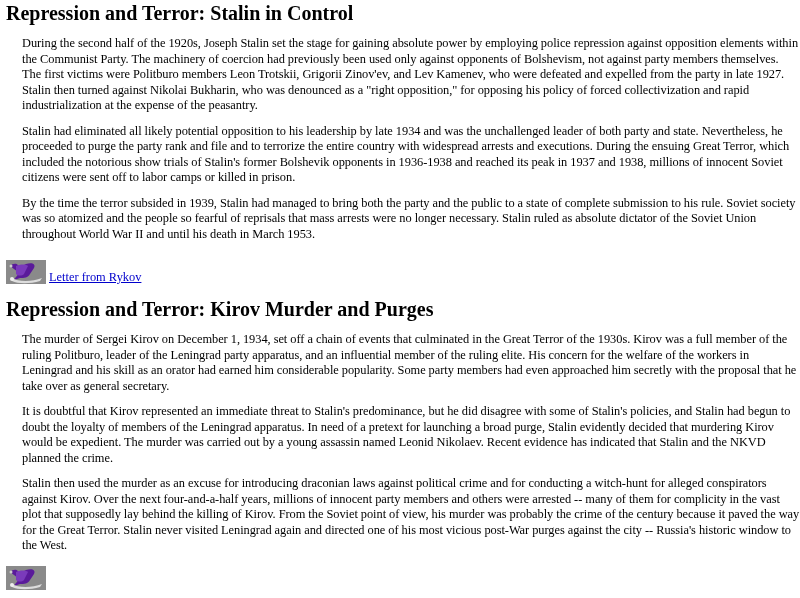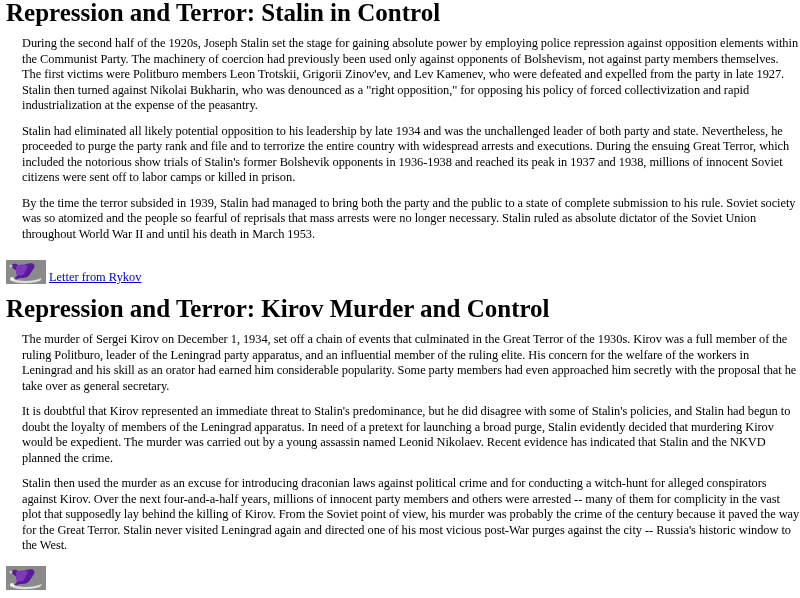--- a/index.html
+++ b/index.html
@@ -16,21 +16,21 @@
       font-size: 12.4px;
       line-height: 15.5px;
     }
     .page {
       padding: 0 0 0 6px;
       width: 794px;
     }
     h2 {
       font-family: "Liberation Serif", "DejaVu Serif", serif;
       font-weight: bold;
-      font-size: 25px;
+      font-size: 20px;
       line-height: 22px;
       margin: 2px 0 12px 0;
       padding: 0;
     }
     h2.second {
       margin-top: 14px;
     }
     p {
       margin: 0 0 10px 16px;
       padding: 0;
@@ -93,21 +93,21 @@
             <circle cx="6" cy="19" r="2" fill="#eeeeee"></circle>
             <circle cx="5" cy="6" r="1.5" fill="#cccccc"></circle>
           </svg>
         </span>
         <span class="label">Letter from Rykov</span>
       </a>
     </div>
   </section>
 
   <section>
-    <h2 class="second">Repression and Terror: Kirov Murder and Control</h2>
+    <h2 class="second">Repression and Terror: Kirov Murder and Purges</h2>
     <p>The murder of Sergei Kirov on December 1, 1934, set off a chain of events that culminated in the Great Terror of the 1930s. Kirov was a full member of the ruling Politburo, leader of the Leningrad party apparatus, and an influential member of the ruling elite. His concern for the welfare of the workers in Leningrad and his skill as an orator had earned him considerable popularity. Some party members had even approached him secretly with the proposal that he take over as general secretary.</p>
     <p>It is doubtful that Kirov represented an immediate threat to Stalin's predominance, but he did disagree with some of Stalin's policies, and Stalin had begun to doubt the loyalty of members of the Leningrad apparatus. In need of a pretext for launching a broad purge, Stalin evidently decided that murdering Kirov would be expedient. The murder was carried out by a young assassin named Leonid Nikolaev. Recent evidence has indicated that Stalin and the NKVD planned the crime.</p>
     <p>Stalin then used the murder as an excuse for introducing draconian laws against political crime and for conducting a witch-hunt for alleged conspirators against Kirov. Over the next four-and-a-half years, millions of innocent party members and others were arrested -- many of them for complicity in the vast plot that supposedly lay behind the killing of Kirov. From the Soviet point of view, his murder was probably the crime of the century because it paved the way for the Great Terror. Stalin never visited Leningrad again and directed one of his most vicious post-War purges against the city -- Russia's historic window to the West.</p>
     <div class="link-row partial">
       <a class="doc-link">
         <span class="scroll-icon">
           <svg width="40" height="24" viewBox="0 0 40 24">
             <rect x="0" y="0" width="40" height="24" fill="#8a8a8a"></rect>
             <path d="M4 6 C8 2, 14 4, 12 8 L 20 4 C 26 2, 30 4, 28 8 L 24 14 C 22 18, 18 18, 14 18 L 8 20 C 10 16, 14 14, 12 12 Z" fill="#5a1a9a"></path>
             <path d="M 10 6 C 14 4, 20 4, 22 6 L 18 14 C 16 16, 12 16, 10 14 Z" fill="#7a3abb"></path>

